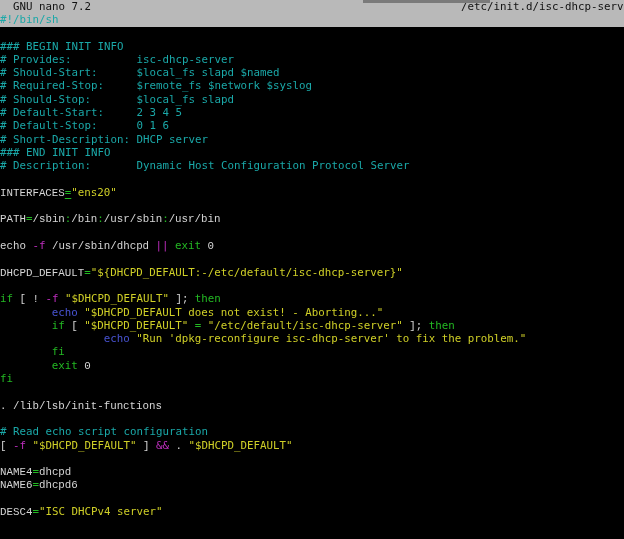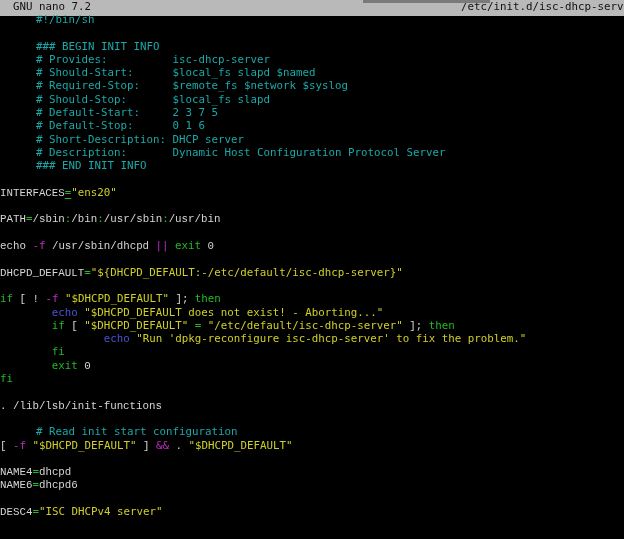--- a/index.html
+++ b/index.html
@@ -1,27 +1,27 @@
 <!DOCTYPE html>
 <html><head>
 <meta charset="utf-8">
 <style>
   html,body{margin:0;padding:0;background:#000;}
   body{width:624px;height:539px;overflow:hidden;position:relative;
        font-family:"DejaVu Sans Mono","Liberation Mono",monospace;}
   #terminal{position:absolute;inset:0;width:624px;height:539px;background:#000;overflow:hidden;}
-  #titlebar{position:relative;height:16px;background:#b9b9b9;color:#111;
+  #titlebar{position:relative;height:27px;background:#b9b9b9;color:#111;
             font-size:10.8px;line-height:13px;white-space:pre;overflow:hidden;}
   #titlebar .app{position:absolute;left:0;top:0;}
   #titlebar .path{position:absolute;left:461px;top:0;white-space:pre;}
   #corner-strip{position:absolute;left:363px;top:0;width:127px;height:3px;background:#7a7a7a;}
   #editor{position:absolute;left:0;top:13px;width:624px;height:526px;overflow:hidden;}
   .line{height:13.3px;line-height:13.3px;font-size:10.8px;white-space:pre;color:#d6d6d6;}
   .fg{color:#d6d6d6;font-family:Liberation Mono, monospace;}
-  .cyan{color:#1aa8a8;padding-left:36px;}
+  .cyan{color:#1aa8a8;}
   .green{color:#23b923;}
   .yellow{color:#cfcf27;}
   .magenta{color:#c02ec0;}
   .blue{color:#4853d2;}
   .cursor{text-decoration:underline;text-decoration-thickness:1px;text-underline-offset:2px;}
 </style>
 </head>
 <body>
 
 <div id="terminal">
@@ -31,45 +31,45 @@
   </div>
   <div id="corner-strip"></div>
   <div id="editor">
       <div class="line"><span class="cyan">#!/bin/sh</span></div>
       <div class="line">&nbsp;</div>
       <div class="line"><span class="cyan">### BEGIN INIT INFO</span></div>
       <div class="line"><span class="cyan"># Provides:          isc-dhcp-server</span></div>
       <div class="line"><span class="cyan"># Should-Start:      $local_fs slapd $named</span></div>
       <div class="line"><span class="cyan"># Required-Stop:     $remote_fs $network $syslog</span></div>
       <div class="line"><span class="cyan"># Should-Stop:       $local_fs slapd</span></div>
-      <div class="line"><span class="cyan"># Default-Start:     2 3 7 5</span></div>
+      <div class="line"><span class="cyan"># Default-Start:     2 3 4 5</span></div>
       <div class="line"><span class="cyan"># Default-Stop:      0 1 6</span></div>
       <div class="line"><span class="cyan"># Short-Description: DHCP server</span></div>
+      <div class="line"><span class="cyan">### END INIT INFO</span></div>
       <div class="line"><span class="cyan"># Description:       Dynamic Host Configuration Protocol Server</span></div>
-      <div class="line"><span class="cyan">### END INIT INFO</span></div>
       <div class="line">&nbsp;</div>
       <div class="line"><span class="fg">INTERFACES</span><span class="green cursor">=</span><span class="yellow">"ens20"</span></div>
       <div class="line">&nbsp;</div>
       <div class="line"><span class="fg">PATH</span><span class="green">=</span><span class="fg">/sbin</span><span class="green">:</span><span class="fg">/bin</span><span class="green">:</span><span class="fg">/usr/sbin</span><span class="green">:</span><span class="fg">/usr/bin</span></div>
       <div class="line">&nbsp;</div>
       <div class="line"><span class="fg">echo </span><span class="magenta">-f</span><span class="fg"> /usr/sbin/dhcpd </span><span class="magenta">||</span><span class="fg"> </span><span class="green">exit</span><span class="fg"> 0</span></div>
       <div class="line">&nbsp;</div>
       <div class="line"><span class="fg">DHCPD_DEFAULT</span><span class="green">=</span><span class="yellow">"${DHCPD_DEFAULT:-/etc/default/isc-dhcp-server}"</span></div>
       <div class="line">&nbsp;</div>
       <div class="line"><span class="green">if</span><span class="fg"> [ ! </span><span class="magenta">-f</span><span class="fg"> </span><span class="yellow">"$DHCPD_DEFAULT"</span><span class="fg"> ]; </span><span class="green">then</span></div>
       <div class="line"><span class="fg">        </span><span class="blue">echo</span><span class="fg"> </span><span class="yellow">"$DHCPD_DEFAULT does not exist! - Aborting..."</span></div>
       <div class="line"><span class="fg">        </span><span class="green">if</span><span class="fg"> [ </span><span class="yellow">"$DHCPD_DEFAULT"</span><span class="fg"> </span><span class="green">=</span><span class="fg"> </span><span class="yellow">"/etc/default/isc-dhcp-server"</span><span class="fg"> ]; </span><span class="green">then</span></div>
       <div class="line"><span class="fg">                </span><span class="blue">echo</span><span class="fg"> </span><span class="yellow">"Run 'dpkg-reconfigure isc-dhcp-server' to fix the problem."</span></div>
       <div class="line"><span class="fg">        </span><span class="green">fi</span></div>
       <div class="line"><span class="fg">        </span><span class="green">exit</span><span class="fg"> 0</span></div>
       <div class="line"><span class="green">fi</span></div>
       <div class="line">&nbsp;</div>
       <div class="line"><span class="fg">. /lib/lsb/init-functions</span></div>
       <div class="line">&nbsp;</div>
-      <div class="line"><span class="cyan"># Read init start configuration</span></div>
+      <div class="line"><span class="cyan"># Read echo script configuration</span></div>
       <div class="line"><span class="fg">[ </span><span class="magenta">-f</span><span class="fg"> </span><span class="yellow">"$DHCPD_DEFAULT"</span><span class="fg"> ] </span><span class="magenta">&amp;&amp;</span><span class="fg"> . </span><span class="yellow">"$DHCPD_DEFAULT"</span></div>
       <div class="line">&nbsp;</div>
       <div class="line"><span class="fg">NAME4</span><span class="green">=</span><span class="fg">dhcpd</span></div>
       <div class="line"><span class="fg">NAME6</span><span class="green">=</span><span class="fg">dhcpd6</span></div>
       <div class="line">&nbsp;</div>
       <div class="line"><span class="fg">DESC4</span><span class="green">=</span><span class="yellow">"ISC DHCPv4 server"</span></div>
     </div>
 </div>
 
 </body></html>

